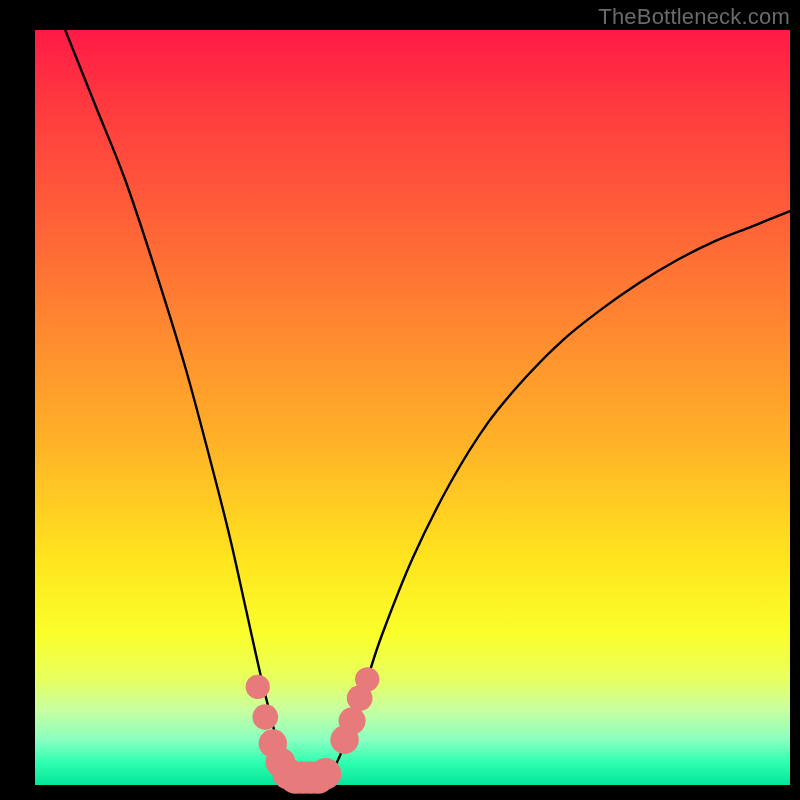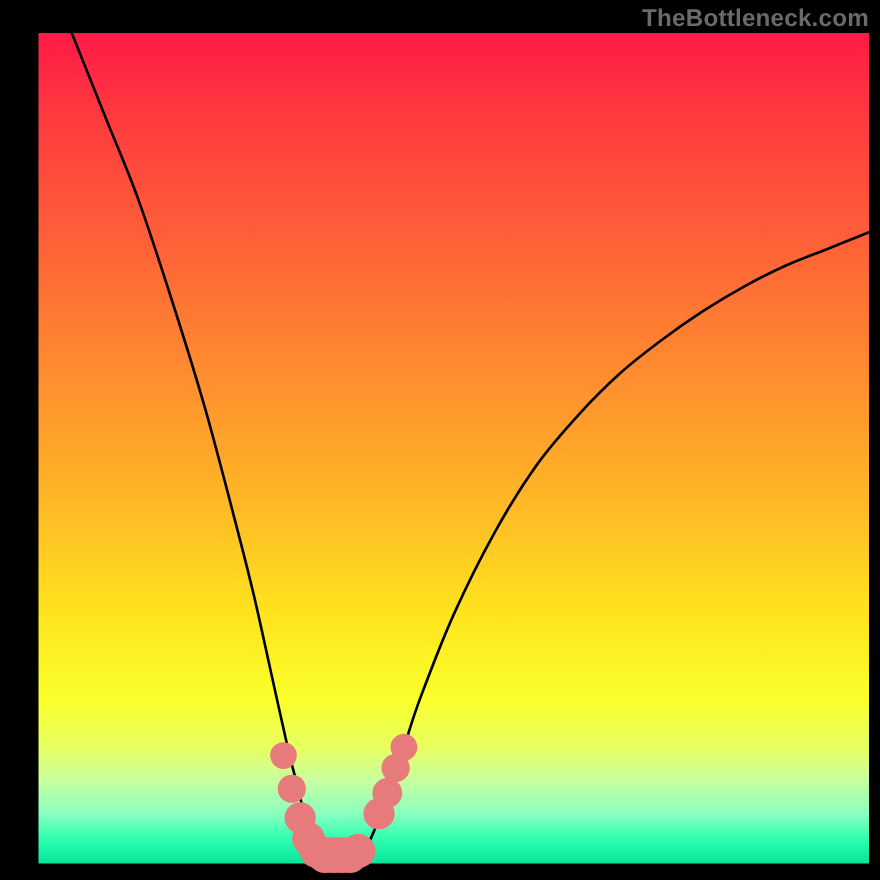--- a/index.html
+++ b/index.html
@@ -38,21 +38,21 @@
       #8affc0 94%,
       #2fffb0 97%,
       #04e69a 100%);
   }
   .watermark {
     position: absolute;
     top: 4px;
     right: 10px;
     color: #6a6a6a;
     font-size: 22px;
-    font-weight: 700;
+    font-weight: 400;
     letter-spacing: 0.2px;
     font-family: Arial, Helvetica, sans-serif;
     z-index: 5;
   }
   svg.curve {
     position: absolute;
     left: 0;
     top: 0;
     width: 755px;
     height: 755px;

